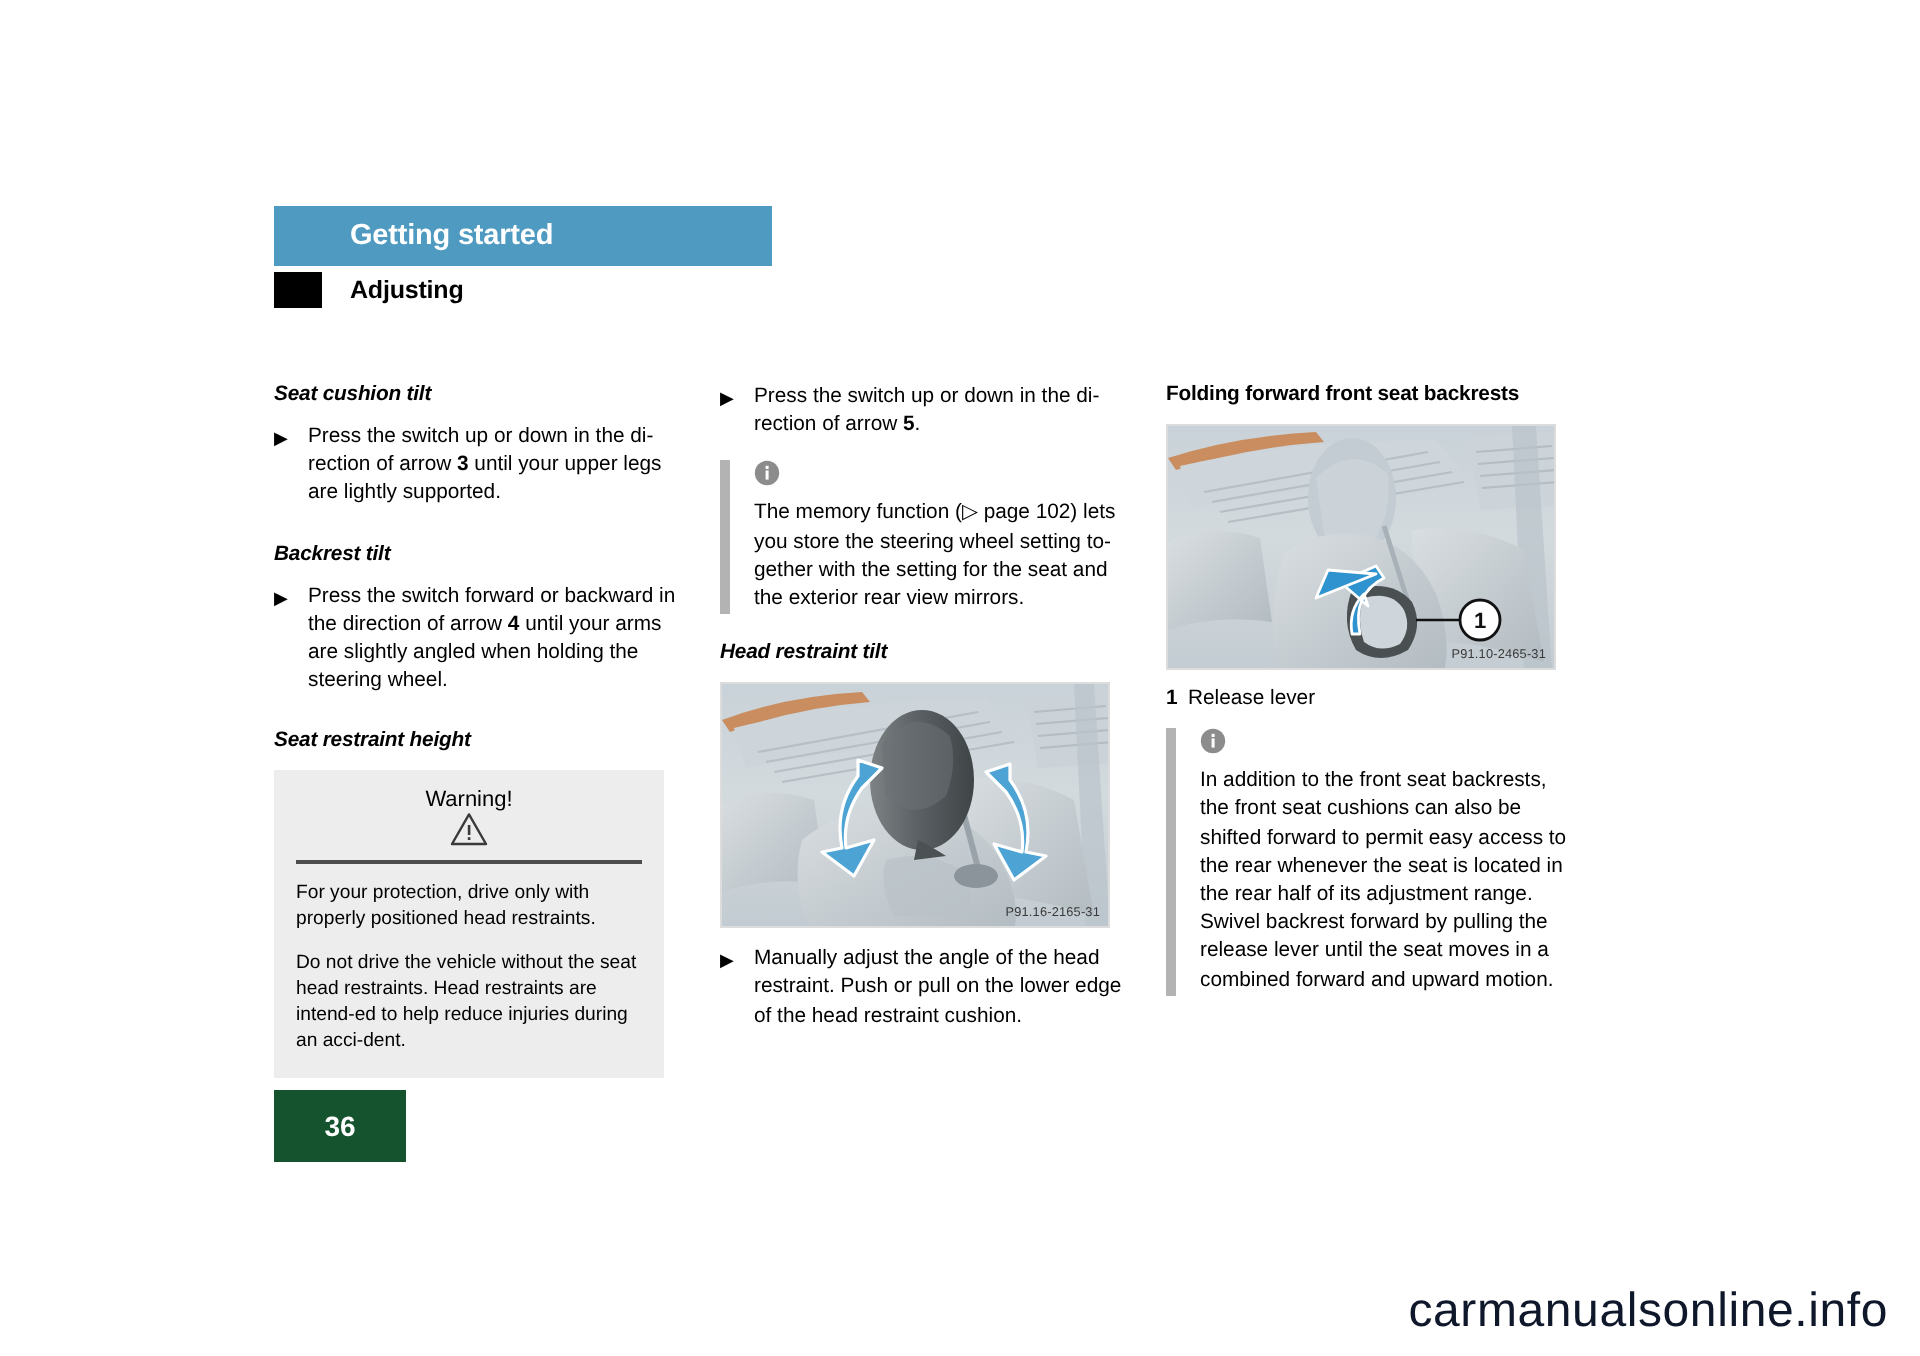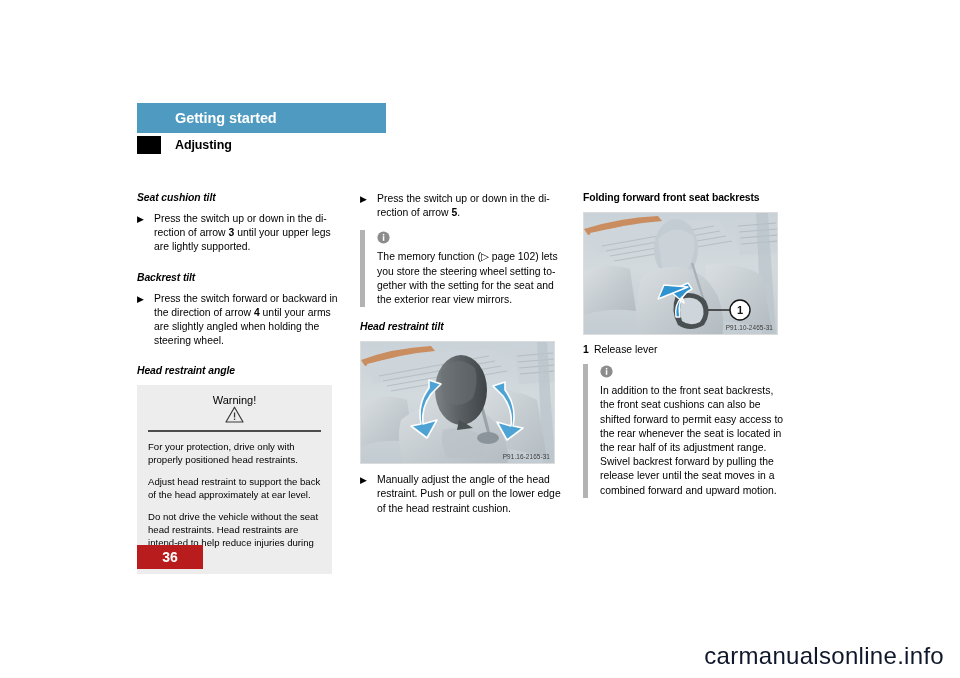--- a/index.html
+++ b/index.html
@@ -154,22 +154,22 @@
   }
   .legend-num{
     font-weight:bold;
     flex:0 0 11px;
   }
 
   
   .page-number{
     position:absolute;
     left:137px;top:545px;
-    width:66px;height:24px;
-    background:#b91c1c;
+    width:66px;height:36px;
+    background:#14532d;
     color:#ffffff;
     font-size:14px;
     font-weight:bold;
     display:flex;
     align-items:center;
     justify-content:center;
   }
 
   
   .watermark{
@@ -205,36 +205,35 @@
         <span class="bullet-text"><span>Press the switch up or down in the di-rection of arrow </span><b class="num">3</b><span> until your upper legs are lightly supported.</span></span>
       </div>
 
       <div class="sec-head spaced">Backrest tilt</div>
 
       <div class="bullet-item">
         <span class="bullet-glyph">▶</span>
         <span class="bullet-text"><span>Press the switch forward or backward in the direction of arrow </span><b class="num">4</b><span> until your arms are slightly angled when holding the steering wheel.</span></span>
       </div>
 
-      <div class="sec-head spaced">Head restraint angle</div>
+      <div class="sec-head spaced">Seat restraint height</div>
 
       <div class="warning-box">
         <div class="warning-head">
           <span class="warning-title">Warning!</span>
           <span>
             <svg class="warn-tri" width="19" height="17" viewBox="0 0 19 17">
               <path d="M9.5 1.2 L18 16 L1 16 Z" fill="none" stroke="#3a3a3a" stroke-width="1.2" stroke-linejoin="round"></path>
               <rect x="8.9" y="6.5" width="1.3" height="5" fill="#3a3a3a"></rect>
               <rect x="8.9" y="12.6" width="1.3" height="1.4" fill="#3a3a3a"></rect>
             </svg>
           </span>
         </div>
         <div class="warning-rule"></div>
         <p class="warning-p">For your protection, drive only with properly positioned head restraints.</p>
-        <p class="warning-p">Adjust head restraint to support the back of the head approximately at ear level.</p>
         <p class="warning-p">Do not drive the vehicle without the seat head restraints. Head restraints are intend-ed to help reduce injuries during an acci-dent.</p>
       </div>
     </div>
 
     <div class="col">
 
       <div class="bullet-item">
         <span class="bullet-glyph">▶</span>
         <span class="bullet-text"><span>Press the switch up or down in the di-rection of arrow </span><b class="num">5</b><span>.</span></span>
       </div>

